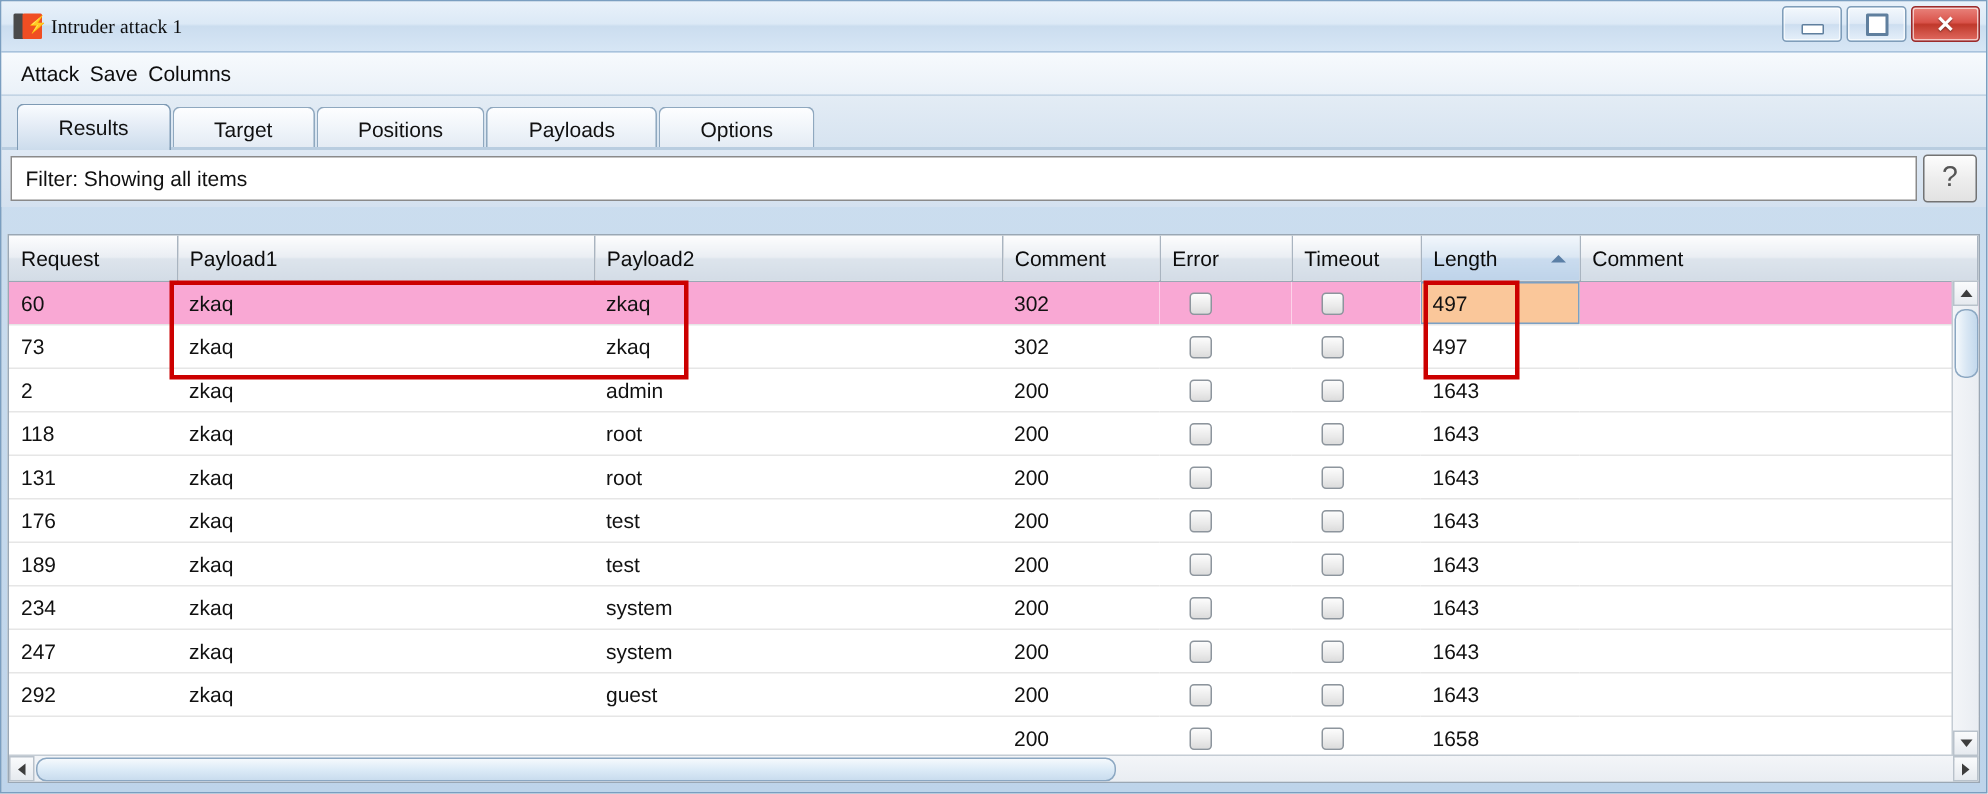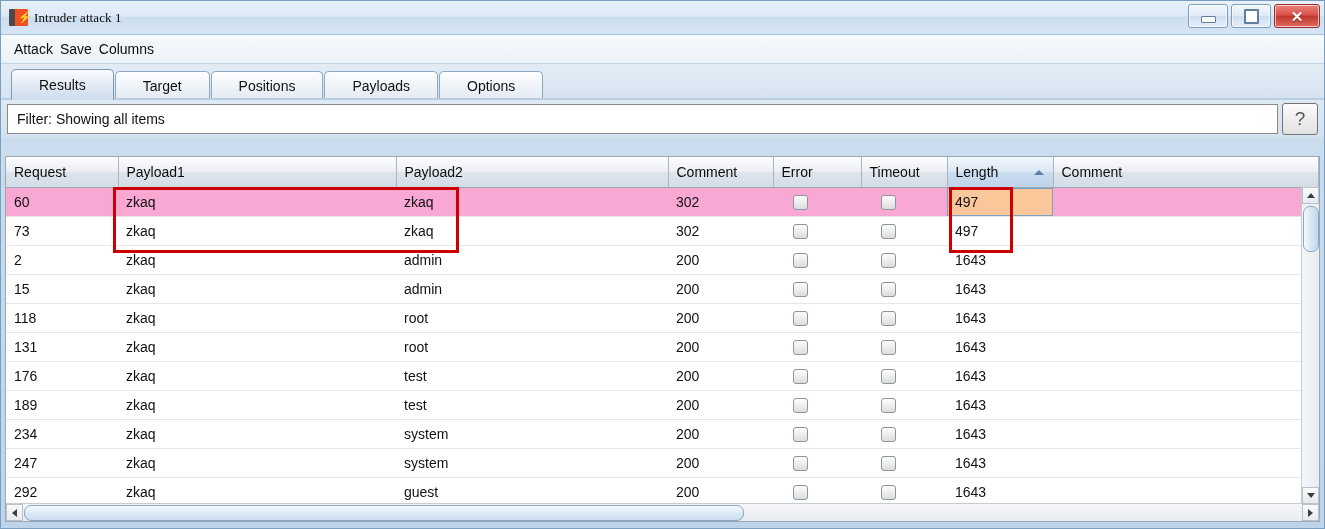--- a/index.html
+++ b/index.html
@@ -323,34 +323,20 @@
             <td class="chkcell">
               <div class="inner"><span class="chk"></span></div>
             </td>
             <td class="chkcell">
               <div class="inner"><span class="chk"></span></div>
             </td>
             <td>1643</td>
             <td></td>
           </tr>
           <tr>
-            <td>15</td>
-            <td>zkaq</td>
-            <td>admin</td>
-            <td>200</td>
-            <td class="chkcell">
-              <div class="inner"><span class="chk"></span></div>
-            </td>
-            <td class="chkcell">
-              <div class="inner"><span class="chk"></span></div>
-            </td>
-            <td>1643</td>
-            <td></td>
-          </tr>
-          <tr>
             <td>118</td>
             <td>zkaq</td>
             <td>root</td>
             <td>200</td>
             <td class="chkcell">
               <div class="inner"><span class="chk"></span></div>
             </td>
             <td class="chkcell">
               <div class="inner"><span class="chk"></span></div>
             </td>

